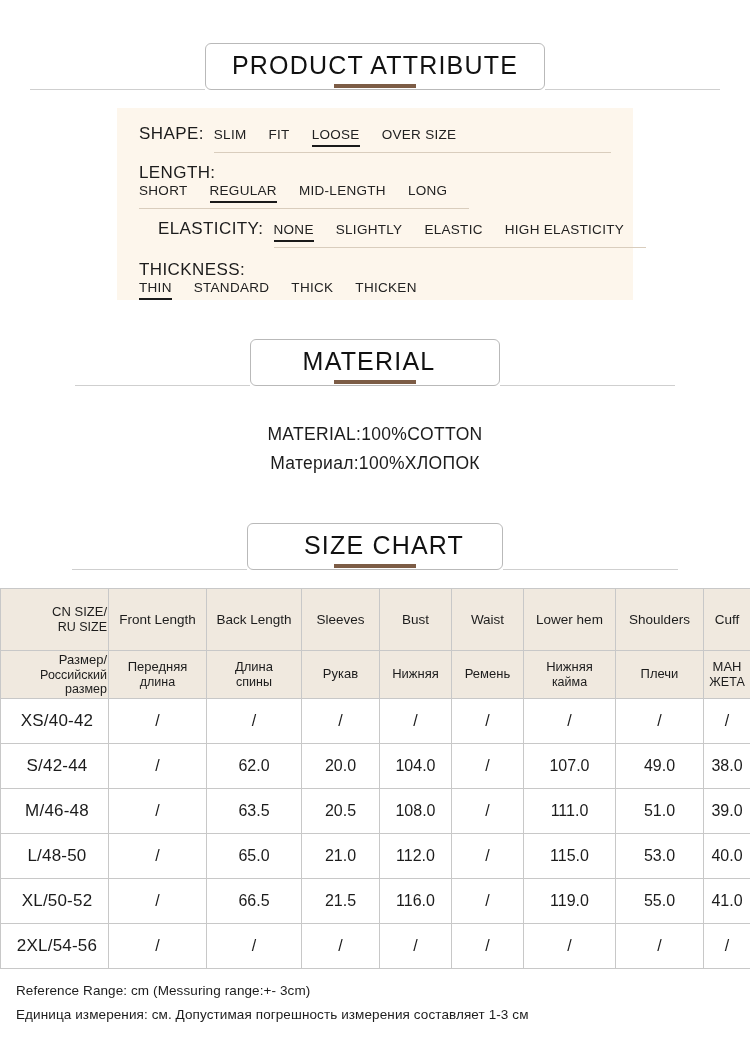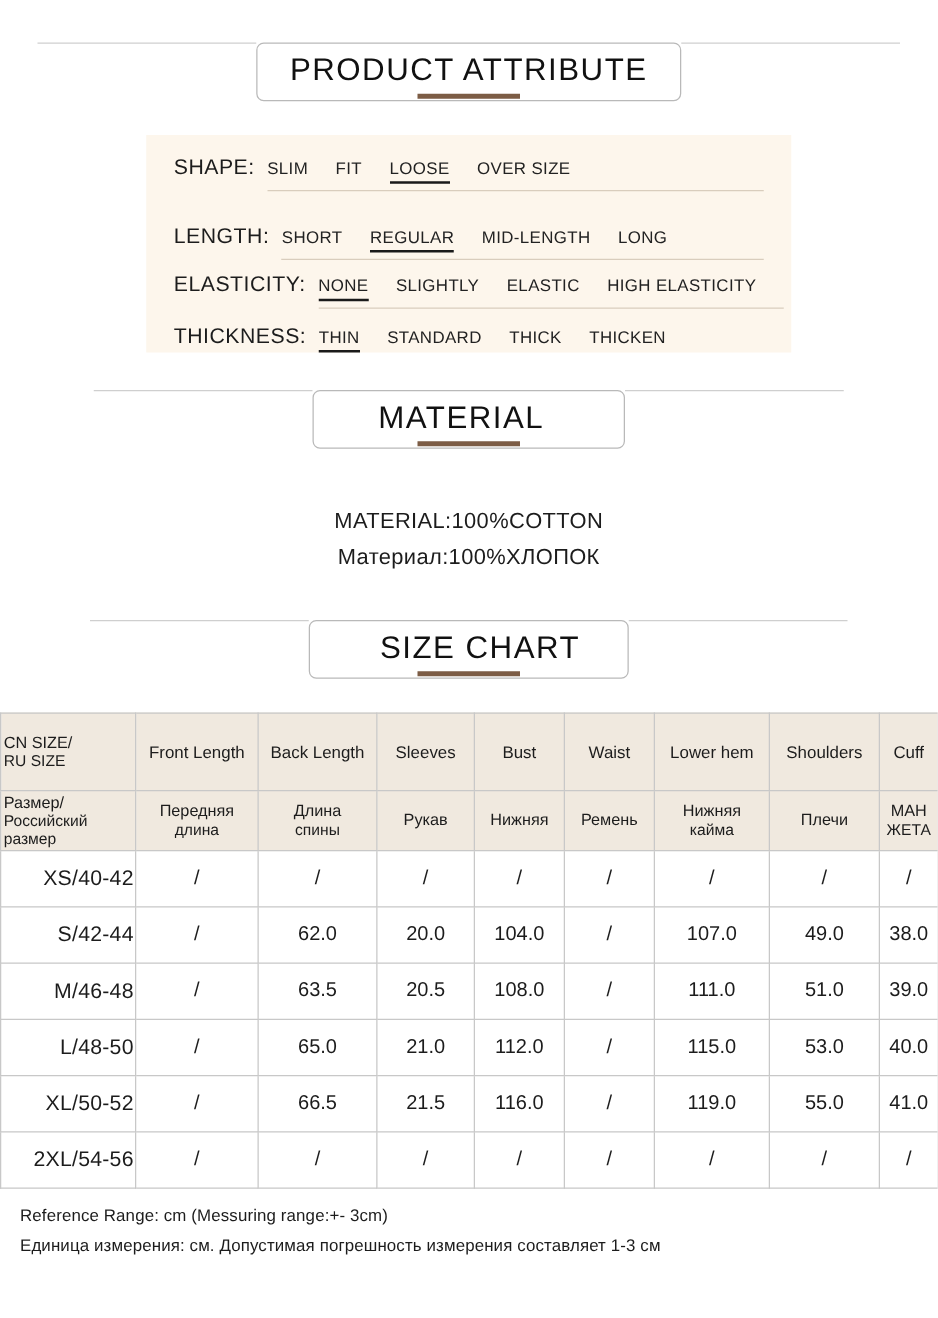--- a/index.html
+++ b/index.html
@@ -9,21 +9,21 @@
     background: #ffffff;
     font-family: "Liberation Sans", sans-serif;
     color: #2b2b2b;
   }
   .page { position: relative; width: 750px; height: 1054px; overflow: hidden; }
 
   
   .section-head {
     position: relative;
     display: flex;
-    align-items: flex-start;
+    align-items: flex-end;
     justify-content: center;
     height: 56px;
   }
   .section-head .rule {
     flex: 1 1 auto;
     height: 1px;
     background: #cfcfcf;
     max-width: 175px;
   }
   .section-head .rule.left { margin-right: 0; }
@@ -134,27 +134,27 @@
   }
   table.size tr.hdr-ru td {
     background: #f0e9df;
     height: 37px;
     font-size: 13px;
     padding: 2px 1px;
     line-height: 1.15;
   }
   table.size td.first {
     font-size: 15px;
-    text-align: right;
+    text-align: center;
     padding-left: 6px;
   }
   table.size tr.hdr td.first, table.size tr.hdr-ru td.first {
     font-size: 13px;
     line-height: 1.15;
-    text-align: left;
+    text-align: right;
     padding-left: 2px;
   }
   table.size tr.data td {
     height: 45px;
     font-size: 16px;
     background: #fff;
   }
   table.size tr.data td.first { font-size: 17px; letter-spacing: .2px; }
   .cell-sub { display: block; font-size: 12.5px; }
 
@@ -187,43 +187,43 @@
       <span class="attr-label">SHAPE:</span>
       <span class="attr-opts">
         <span class="attr-opt">SLIM</span>
         <span class="attr-opt">FIT</span>
         <span class="attr-opt sel">LOOSE</span>
         <span class="attr-opt">OVER SIZE</span>
         <span class="attr-underline"></span>
       </span>
     </div>
 
-    <div class="attr-row" style="margin-top:32px;">
+    <div class="attr-row" style="margin-top:16px;flex-direction:column;">
       <span class="attr-label">LENGTH:</span>
       <span class="attr-opts">
         <span class="attr-opt">SHORT</span>
         <span class="attr-opt sel">REGULAR</span>
         <span class="attr-opt">MID-LENGTH</span>
         <span class="attr-opt">LONG</span>
         <span class="attr-underline"></span>
       </span>
     </div>
 
-    <div class="attr-row" style="margin-top:16px;">
+    <div class="attr-row" style="margin-top:16px;margin-left:19px;">
       <span class="attr-label">ELASTICITY:</span>
       <span class="attr-opts">
         <span class="attr-opt sel">NONE</span>
         <span class="attr-opt">SLIGHTLY</span>
         <span class="attr-opt">ELASTIC</span>
         <span class="attr-opt">HIGH ELASTICITY</span>
         <span class="attr-underline"></span>
       </span>
     </div>
 
-    <div class="attr-row" style="margin-top:18px;">
+    <div class="attr-row" style="margin-top:18px;flex-direction:column;">
       <span class="attr-label">THICKNESS:</span>
       <span class="attr-opts">
         <span class="attr-opt sel">THIN</span>
         <span class="attr-opt">STANDARD</span>
         <span class="attr-opt">THICK</span>
         <span class="attr-opt">THICKEN</span>
       </span>
     </div>
 
   </div>

